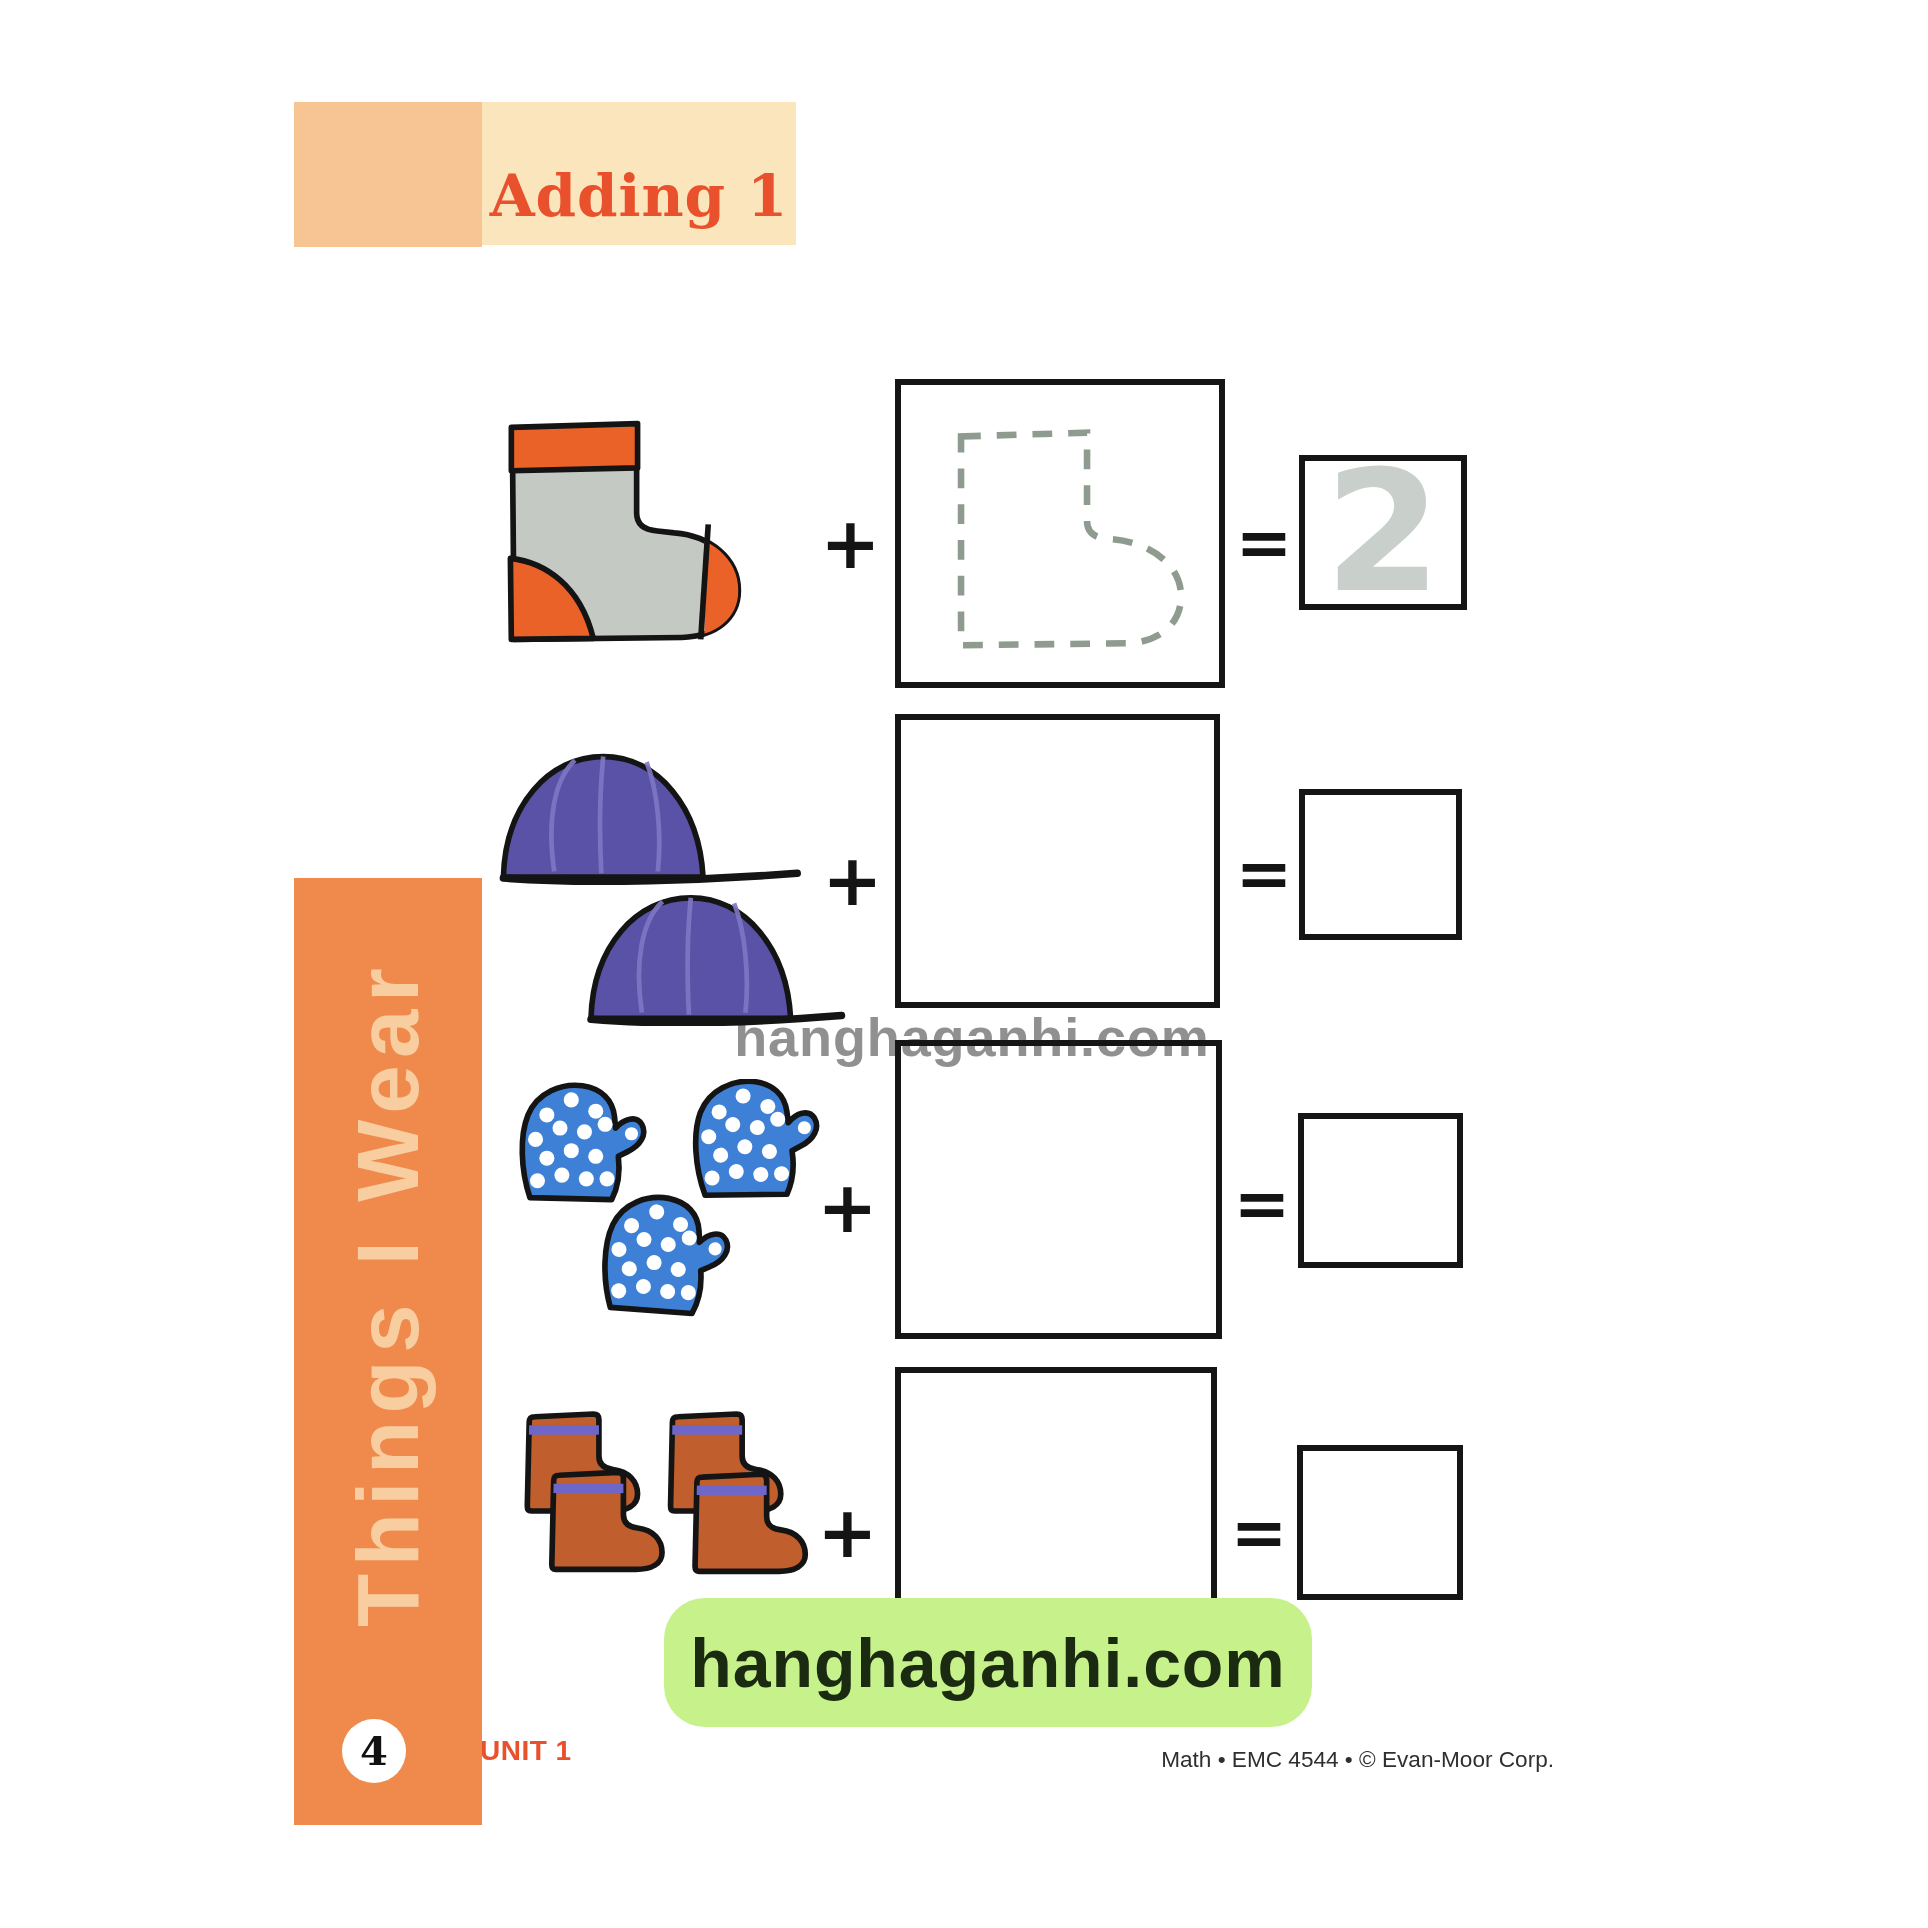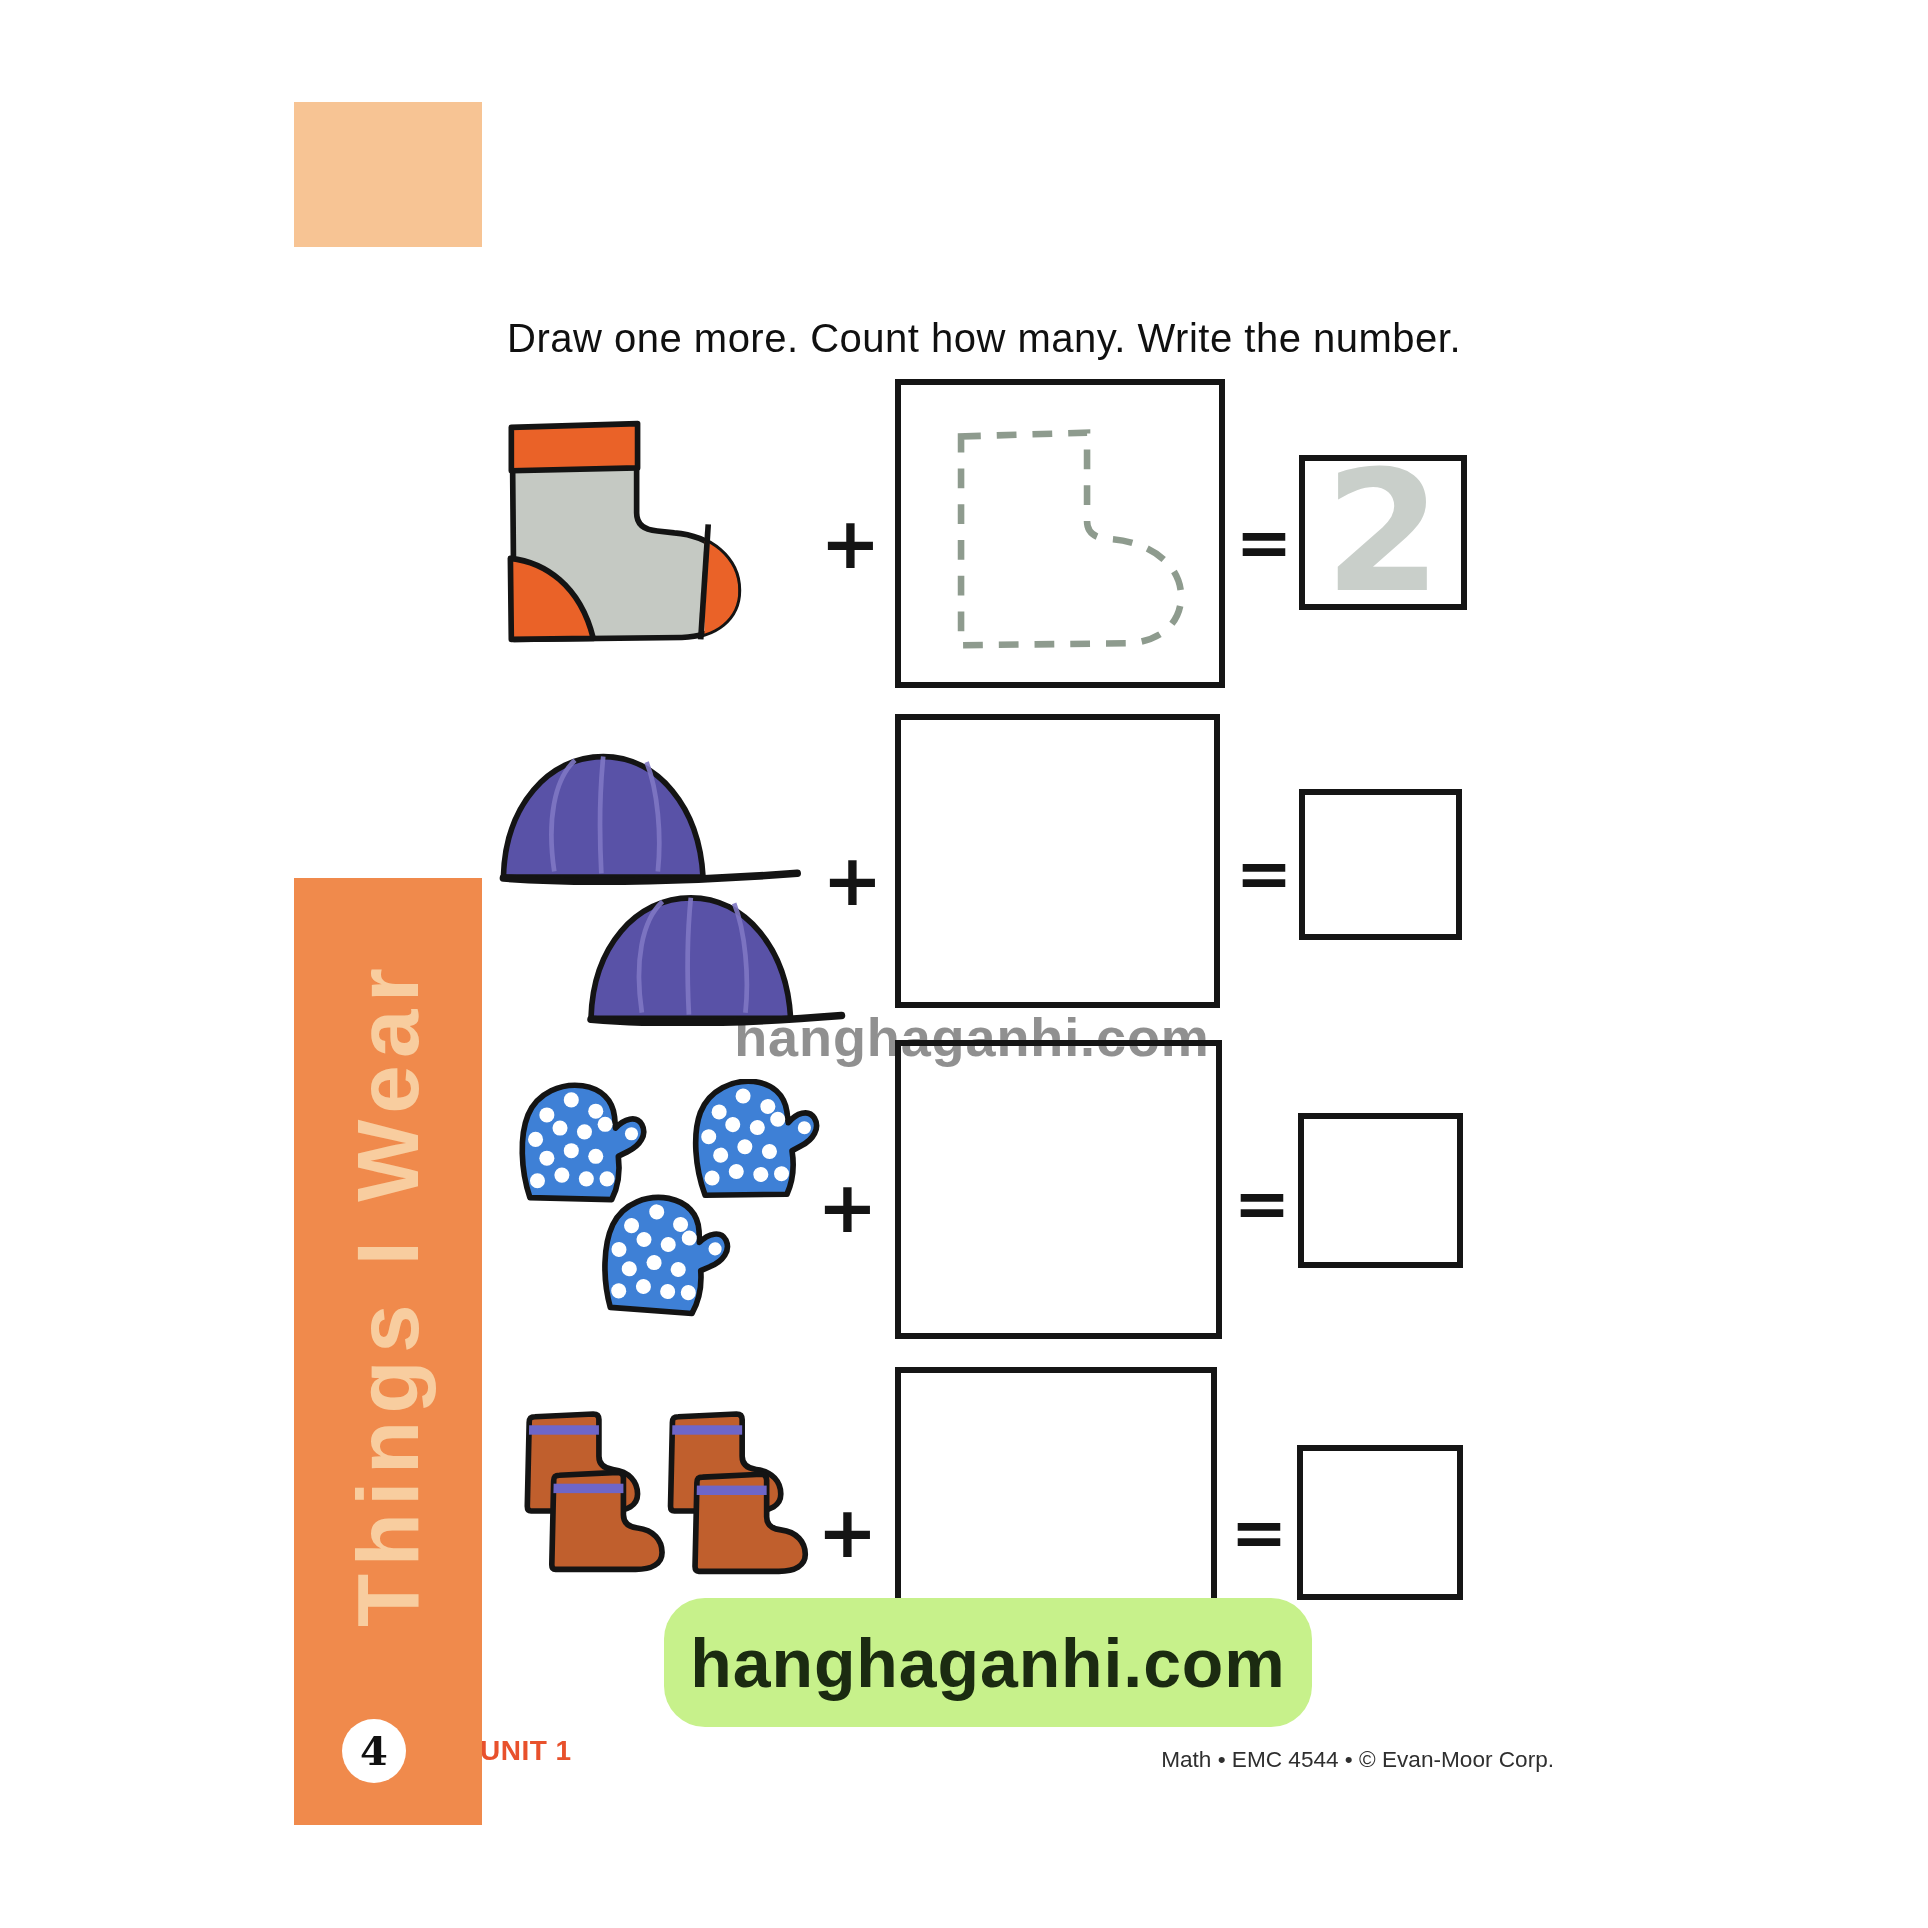--- a/index.html
+++ b/index.html
@@ -39,21 +39,23 @@
   .wm-badge{left:664px;top:1598px;width:648px;height:129px;background:#C7F18B;border-radius:41px;z-index:6;
         display:flex;align-items:center;justify-content:center;}
   .wm-badge span{font-size:68px;font-weight:bold;color:#1B2B11;letter-spacing:0.9px;}
 </style>
 </head>
 <body>
 
 <div class="page">
 
   <div class="abs hdr-light"></div>
-  <div class="abs instruction">Draw one more. Count how many. Write the number.</div>
+  <div class="abs banner">
+    <div class="title">Adding 1</div>
+  </div>
 
   <div class="abs wm-center">hanghaganhi.com</div>
 
   <svg class="abs itemsvg" style="left:499px;top:417px" width="247" height="228" viewBox="0 0 262 242">
     <defs>
         <clipPath id="sockclip">
           <path d="M14,12 L146,8 L146,102 C146,114 154,120 168,121 L186,123 C224,126 254,150 254,184 C254,214 230,233 194,234 L16,236 Z"></path>
         </clipPath>
       </defs>
     <path d="M14,12 L146,8 L146,102 C146,114 154,120 168,121 L186,123 C224,126 254,150 254,184 C254,214 230,233 194,234 L16,236 Z" fill="#C5C9C3" stroke="#141414" stroke-width="6" stroke-linejoin="round"></path>

